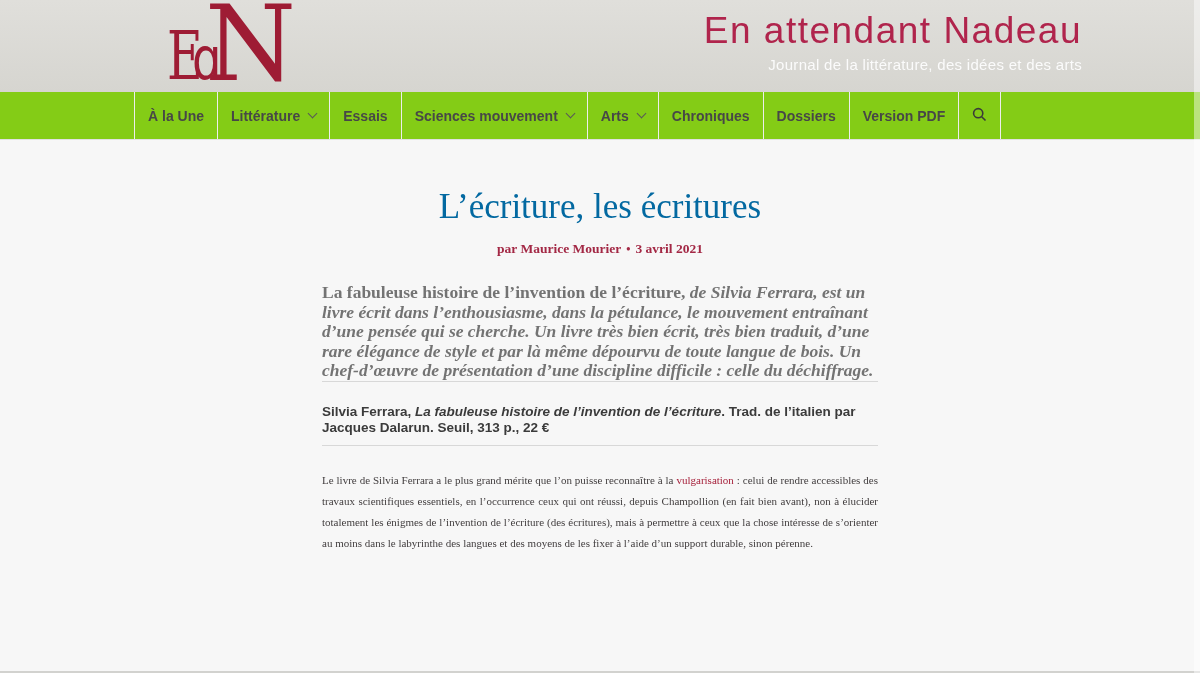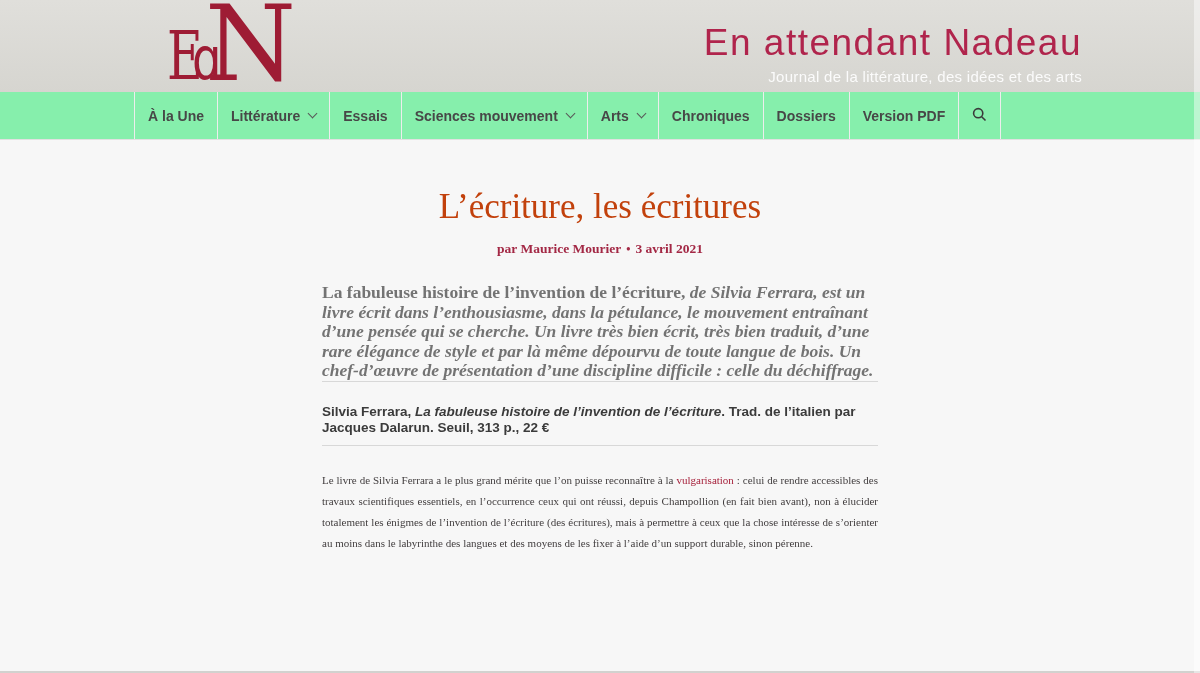--- a/index.html
+++ b/index.html
@@ -12,50 +12,50 @@
   
   .site-header {
     position:relative; height:92px;
     background:linear-gradient(#e0dfdb, #d6d5d0);
   }
   .logo { position:absolute; left:167px; top:0; width:110px; height:92px; cursor:pointer; }
   .logo span { position:absolute; color:#9e1c34; line-height:1; }
   .logo-e { left:0; top:22px; font-family:"DejaVu Serif", serif; font-size:68px; transform:scaleX(0.72); transform-origin:left top; }
   .logo-a { left:25px; top:30px; font-family:"DejaVu Sans", sans-serif; font-size:58px; transform:scaleX(0.8); transform-origin:left top; }
   .logo-n { left:38px; top:-8px; font-family:"DejaVu Serif", serif; font-size:104px; }
-  .masthead { position:absolute; right:118px; top:22px; text-align:right; }
+  .masthead { position:absolute; right:118px; top:10px; text-align:right; }
   .site-title {
     font-family:"Liberation Sans", sans-serif; font-weight:300;
     font-size:37px; line-height:42px; letter-spacing:1.5px; color:#b0244c;
   }
   .site-subtitle { margin-top:4px; font-size:15px; letter-spacing:0.3px; color:#fbfbfb; }
 
   
-  .main-nav { height:48px; background:#86efac; border-bottom:1px solid #e1e1e1; }
+  .main-nav { height:48px; background:#84cc16; border-bottom:1px solid #e1e1e1; }
   .main-nav ul { display:flex; list-style:none; margin-left:134px; height:47px; }
   .main-nav li {
     display:flex; align-items:center; padding:0 13px; height:47px;
     border-left:1px solid #ededed; cursor:pointer;
     font-size:14px; font-weight:700; color:#474747; white-space:nowrap;
   }
   .main-nav li:last-child { border-right:1px solid #ededed; }
   .caret {
     display:inline-block; width:7px; height:7px;
     border-right:1.5px solid #585858; border-bottom:1.5px solid #585858;
     transform:rotate(45deg); margin-left:9px; margin-top:-4px;
   }
   .nav-search { padding:0 15px; }
 
   
   .content { position:relative; height:533px; overflow:hidden; }
   .article-col { width:556px; margin:0 auto; }
   .article-title {
     margin-top:44px; text-align:center;
     font-family:"Liberation Serif", serif; font-weight:400;
-    font-size:35px; line-height:45px; color:#c2410c;
+    font-size:35px; line-height:45px; color:#0369a1;
   }
   .byline {
     margin-top:12px; text-align:center;
     font-family:"Liberation Serif", serif; font-weight:700;
     font-size:13.5px; color:#a32845;
   }
   .byline .sep { padding:0 5px; font-size:12px; }
   .intro {
     margin-top:26px;
     font-family:"Liberation Serif", serif; font-weight:700; font-style:italic;

